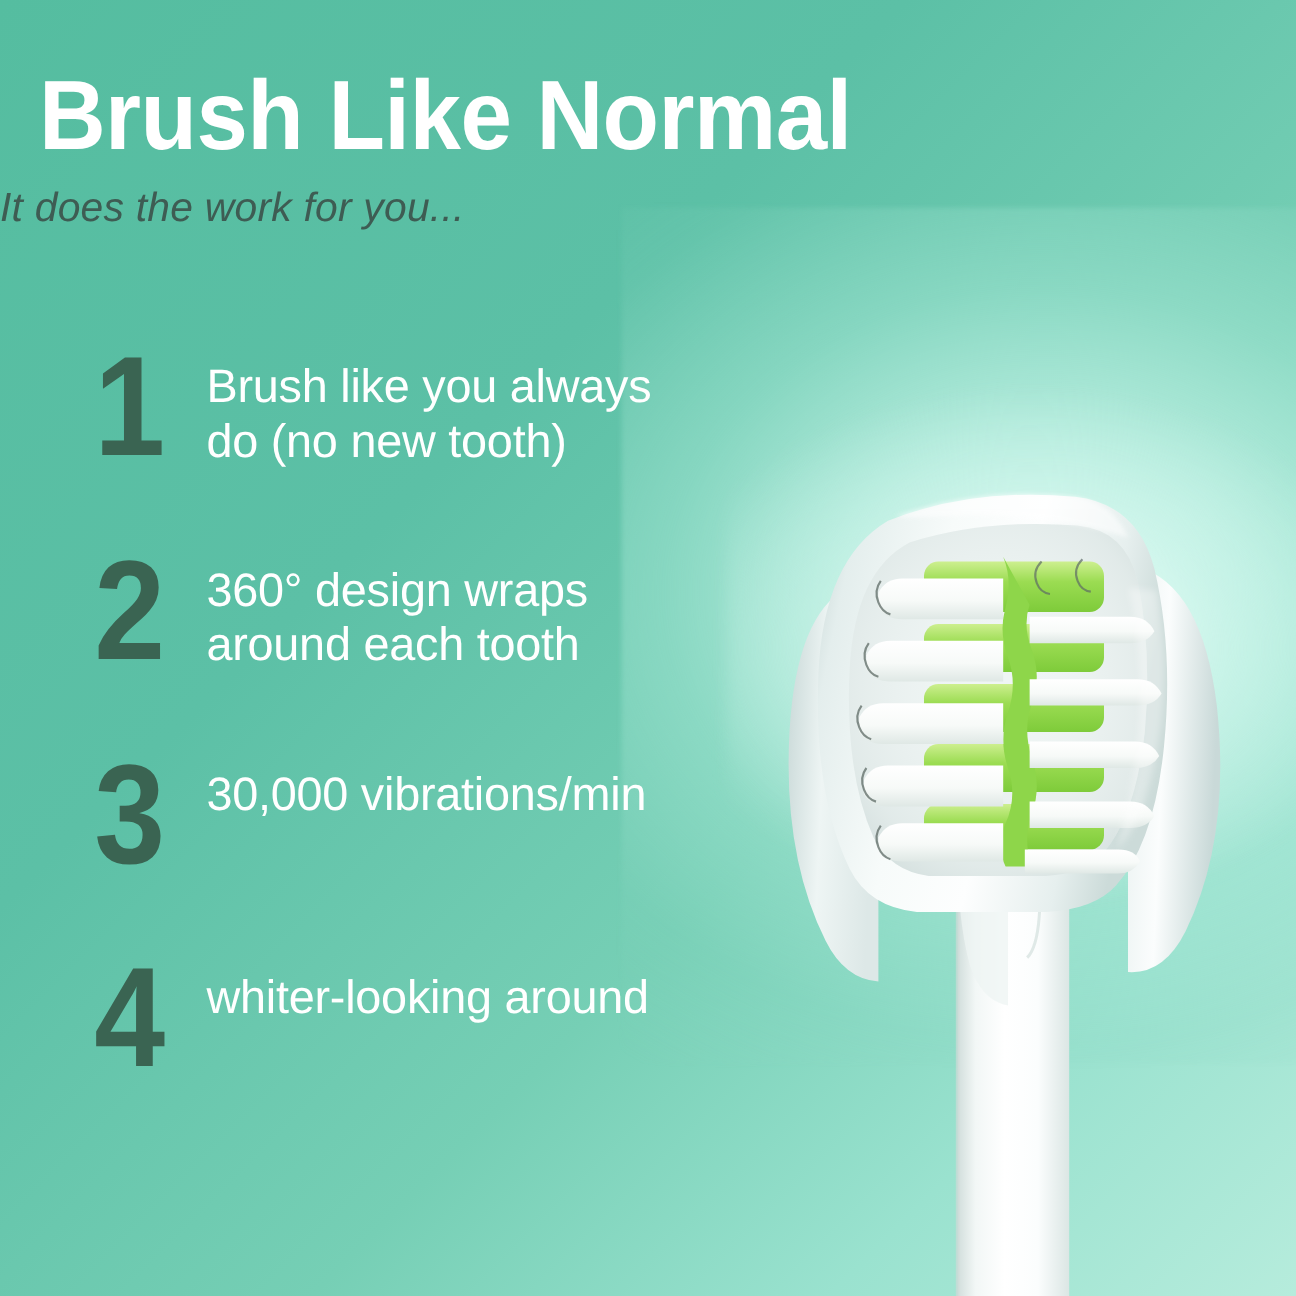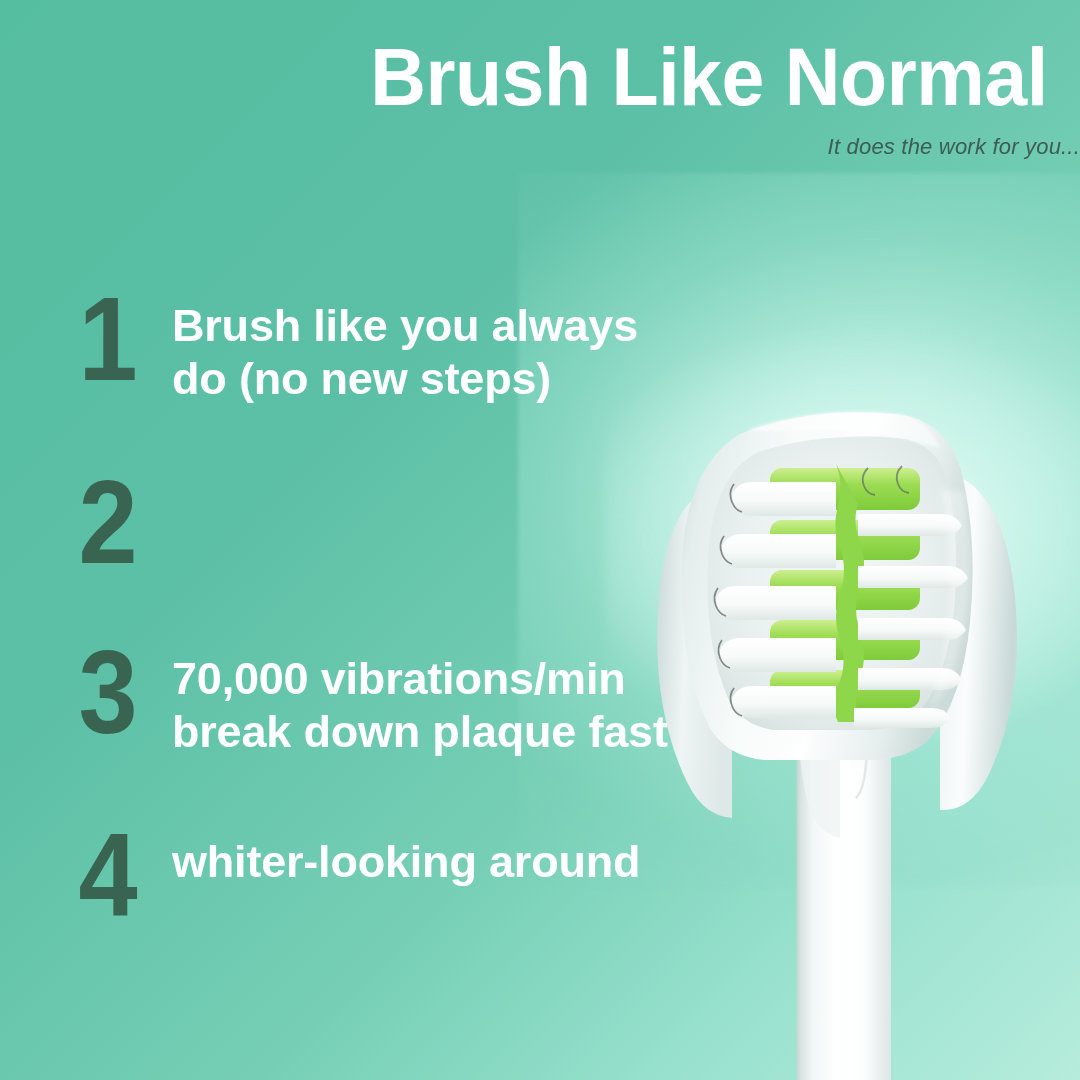--- a/index.html
+++ b/index.html
@@ -46,37 +46,37 @@
         rgba(214,248,239,0.5) 38%,
         rgba(190,240,228,0.0) 72%);
     filter: blur(6px);
   }
 
   
   .header {
     position: absolute;
     left: 0;
     right: 0;
-    top: 36px;
-    text-align: right;
+    top: 56px;
+    text-align: left;
     z-index: 6;
   }
   .title {
     font-size: 82px;
     font-weight: 700;
     letter-spacing: -0.5px;
     line-height: 1.0;
     color: #ffffff;
     margin: 0;
     transform: scaleX(0.94);
     white-space: nowrap;
   }
   .subtitle {
     margin: 16px 0 0 0;
-    font-size: 22px;
+    font-size: 34px;
     font-style: italic;
     font-weight: 400;
     color: #3e5c53;
     letter-spacing: 0.2px;
     white-space: nowrap;
   }
 
   
   .steps {
     position: absolute;
@@ -98,22 +98,22 @@
     font-weight: 700;
     line-height: 0.88;
     color: #3a6452;
     transform: scaleX(0.9);
     user-select: none;
   }
   .step-text {
     flex: 1 1 auto;
     padding-top: 12px;
     margin-left: 4px;
-    font-size: 45px;
-    font-weight: 700;
+    font-size: 39px;
+    font-weight: 400;
     line-height: 1.17;
     color: #ffffff;
     letter-spacing: -0.2px;
   }
   .step-text .l2 { display: block; }
 
   
   .brush {
     position: absolute;
     left: 648px;
@@ -254,33 +254,36 @@
     <h1 class="title">Brush Like Normal</h1>
     <p class="subtitle">It does the work for you...</p>
   </div>
 
   <div class="steps">
 
     <div class="step">
       <div class="step-num">1</div>
       <div class="step-text">
         <span class="l1">Brush like you always</span>
-        <span class="l2">do (no new steps)</span>
+        <span class="l2">do (no new tooth)</span>
       </div>
     </div>
 
     <div class="step">
       <div class="step-num">2</div>
+      <div class="step-text">
+        <span class="l1">360° design wraps</span>
+        <span class="l2">around each tooth</span>
+      </div>
     </div>
 
     <div class="step">
       <div class="step-num">3</div>
       <div class="step-text">
-        <span class="l1">70,000 vibrations/min</span>
-        <span class="l2">break down plaque fast</span>
+        <span class="l1">30,000 vibrations/min</span>
       </div>
     </div>
 
     <div class="step">
       <div class="step-num">4</div>
       <div class="step-text">
         <span class="l2">whiter-looking around</span>
       </div>
     </div>
 

